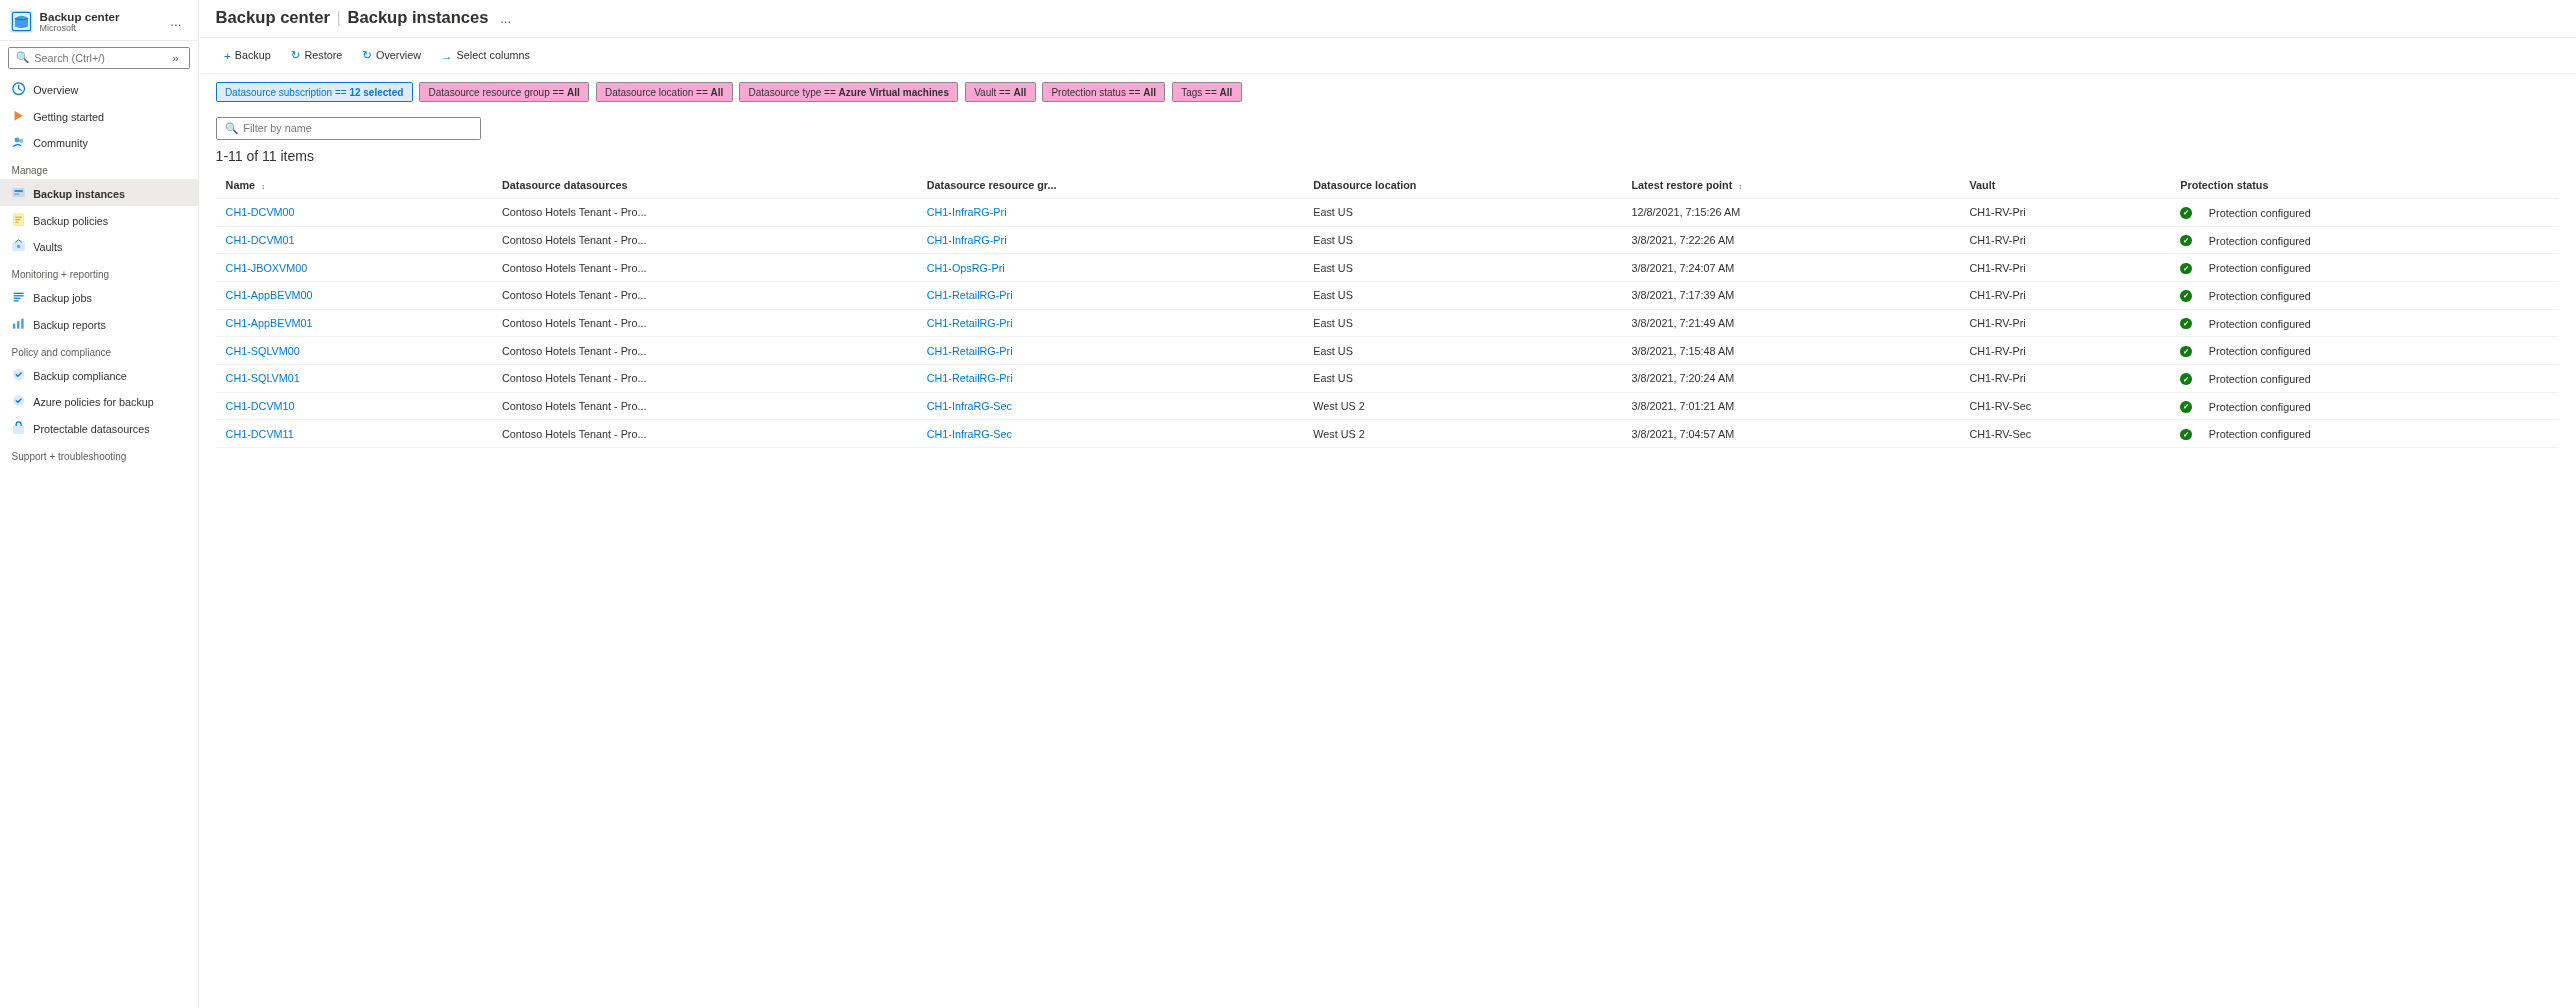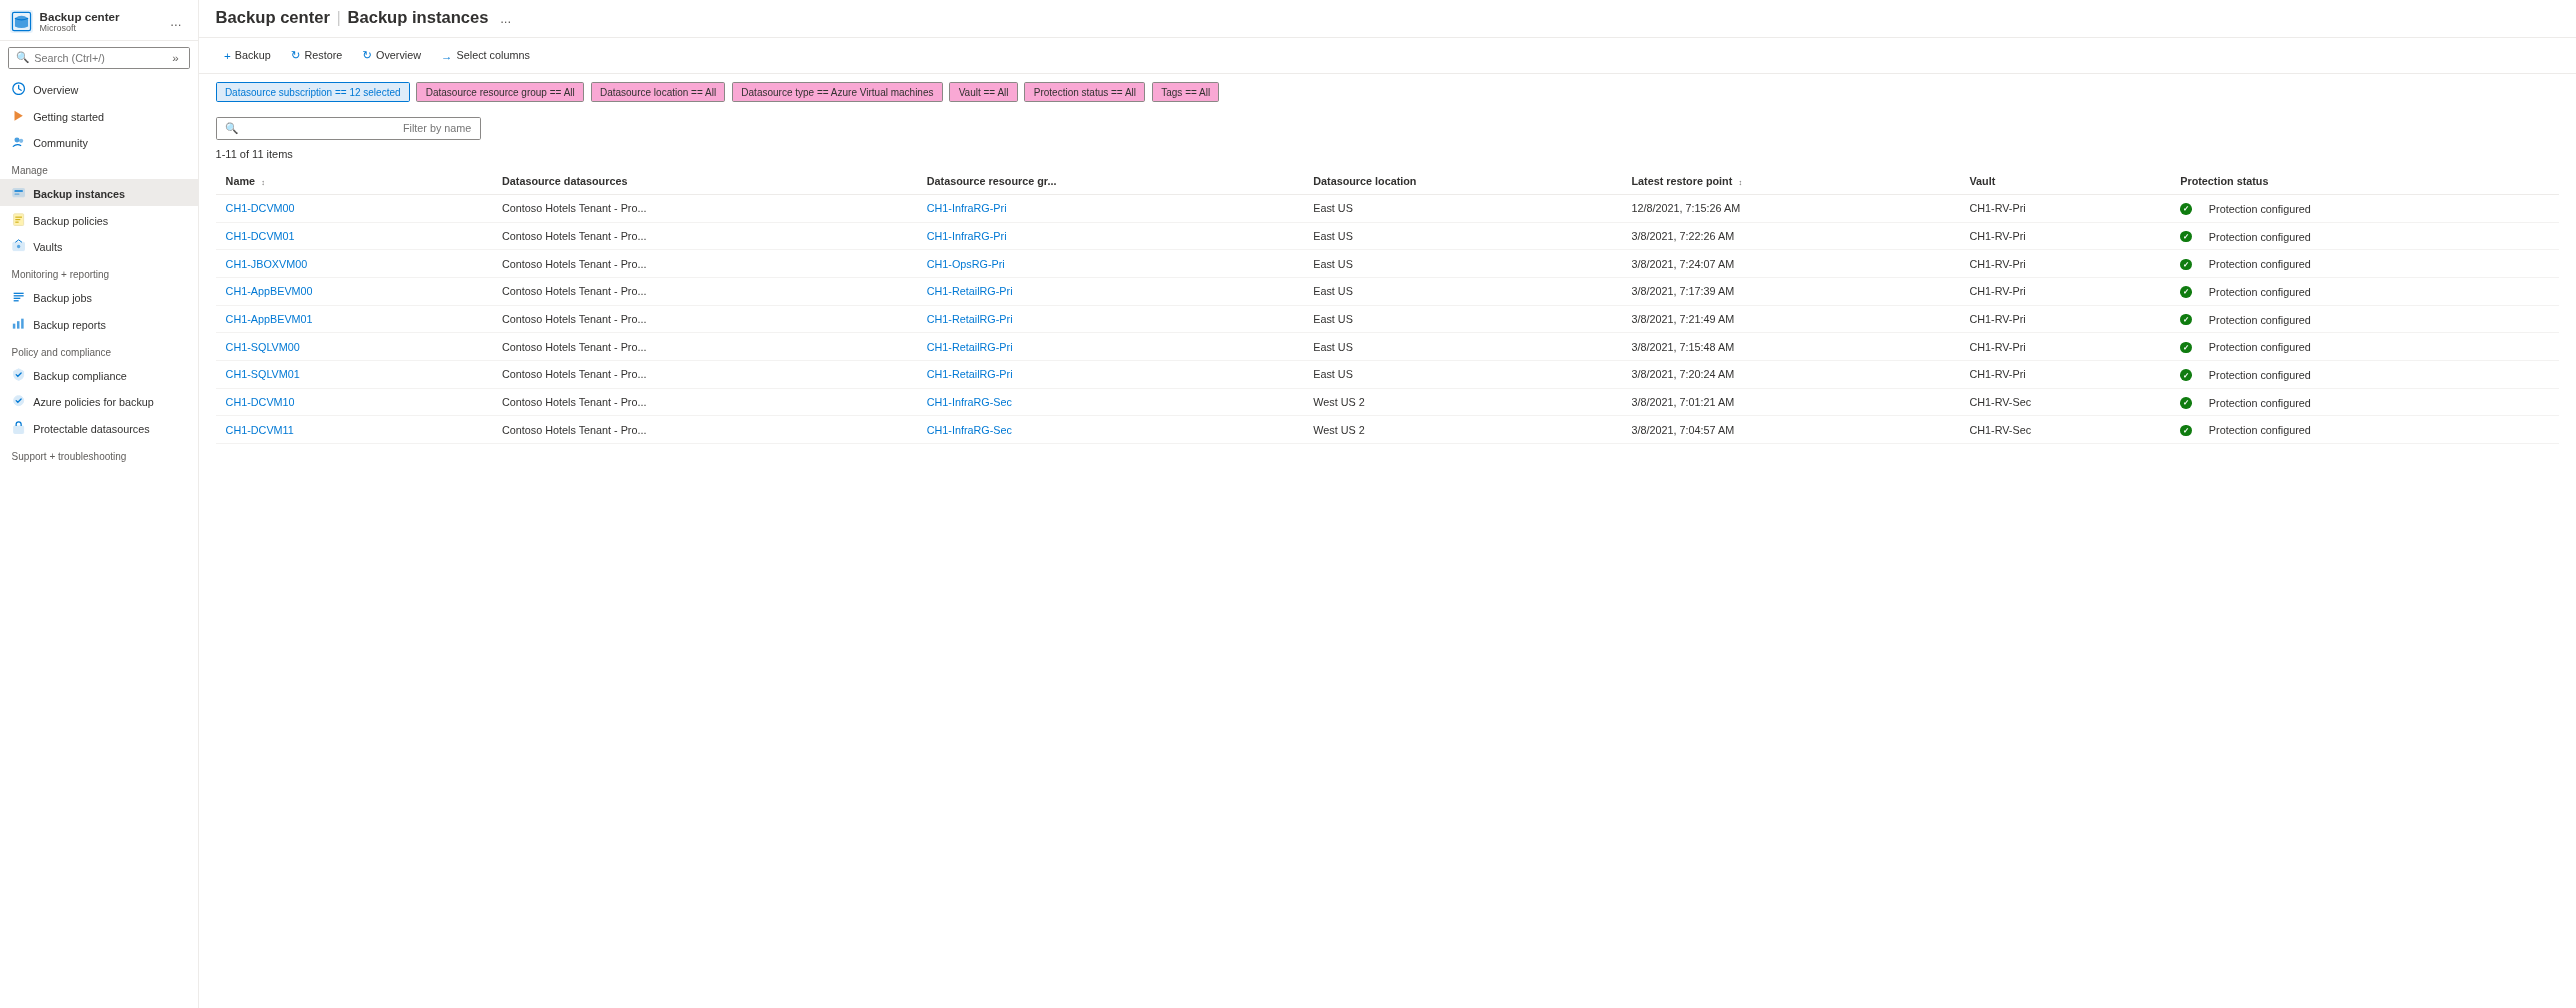--- a/index.html
+++ b/index.html
@@ -140,21 +140,21 @@
       cursor: pointer;
       background: #f9a8d4;
       gap: 3.3px;
       white-space: nowrap;
     }
     .filter-chip.active {
       background: #deecf9;
       border-color: #0078d4;
       color: #0078d4;
     }
-    .filter-chip .bold { font-weight: 400; }
+    .filter-chip .bold { font-weight: 700; }
 
     .content-area {
       flex: 1;
       overflow-y: auto;
       padding: 10px 16.6px;
       background: #fff;
     }
 
     .filter-input-row {
       margin-bottom: 8.3px;
@@ -169,25 +169,24 @@
       width: 265px;
       background: #fff;
     }
     .filter-input input {
       border: none;
       outline: none;
       font-size: 10.8px;
       color: #a19f9d;
       width: 100%;
       background: transparent;
-      text-align: right;
     }
 
     .item-count {
-      font-size: 11px;
+      font-size: 14px;
       color: #323130;
       margin-bottom: 8.3px;
     }
 
     
     .data-table {
       width: 100%;
       border-collapse: collapse;
       font-size: 10.8px;
     }

